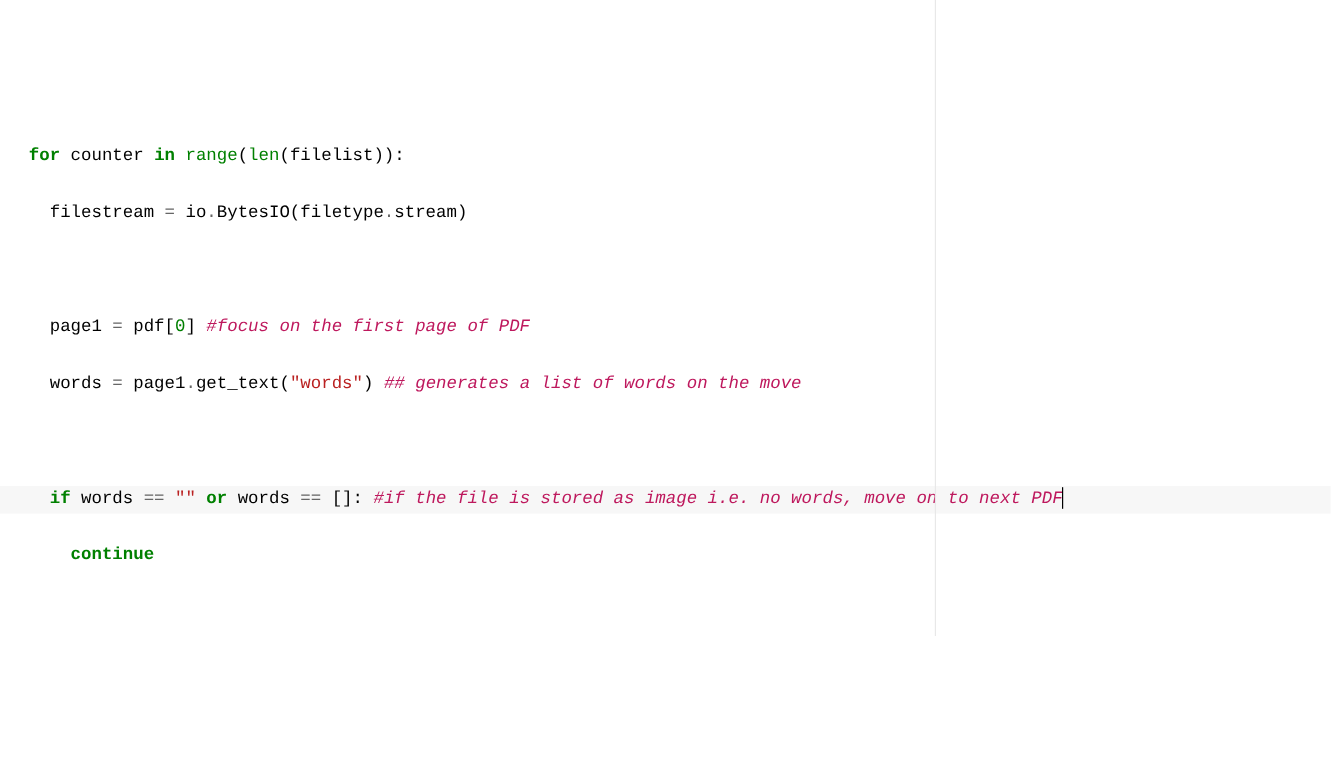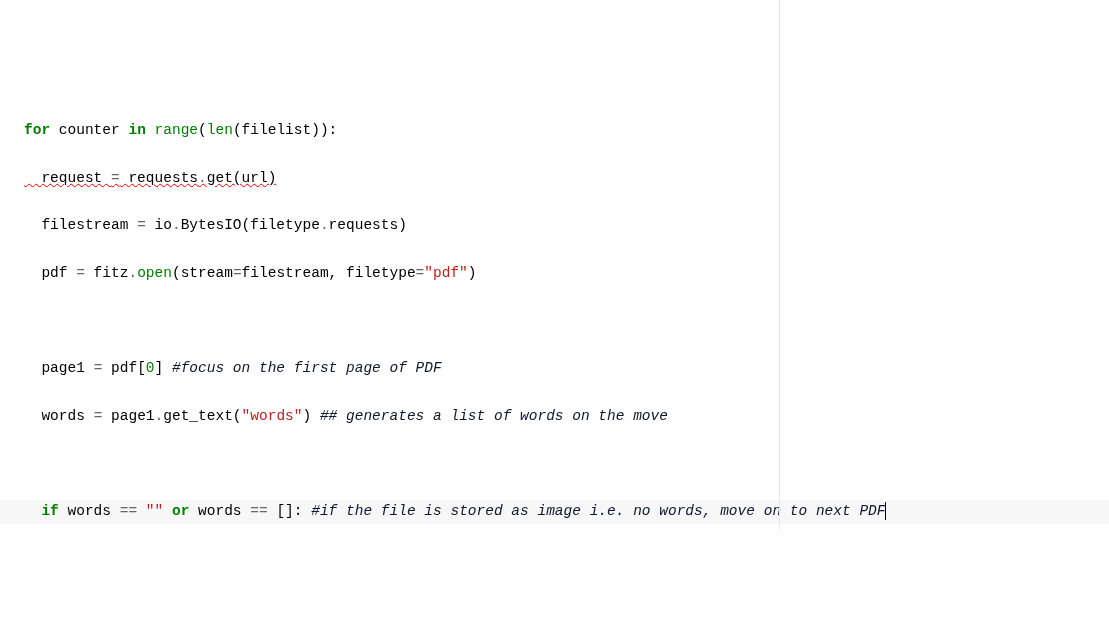--- a/index.html
+++ b/index.html
@@ -36,21 +36,21 @@
     width: 1px;
     height: 18px;
     background: #000;
     vertical-align: middle;
     margin-left: -1px;
   }
   .kw   { color: #008000; font-weight: bold; }   
   .bi   { color: #008000; }                       
   .num  { color: #008000; }                       
   .str  { color: #ba2121; }                       
-  .cmt  { color: #0f172a; font-style: italic; }   
+  .cmt  { color: #be185d; font-style: italic; }   
   .op   { color: #666666; }
   .squiggle {
     text-decoration-line: underline;
     text-decoration-style: wavy;
     text-decoration-color: #d00;
     text-decoration-thickness: 1px;
   }
   .ruler {
     position: absolute;
     top: 0;
@@ -62,28 +62,27 @@
   }
 </style>
 </head>
 <body>
 
 <div class="editor">
   <div class="ruler"></div>
   <div class="code-cell">
 
 <div class="line"><span class="kw">for</span><span> counter </span><span class="kw">in</span><span> </span><span class="bi">range</span><span>(</span><span class="bi">len</span><span>(filelist)):</span></div>
-<div class="line"><span class="squiggle"><span>  request </span><span class="op">=</span><span> requests</span><span class="op">.</span><span>get(url)</span></span></div>
-<div class="line"><span>  filestream </span><span class="op">=</span><span> io</span><span class="op">.</span><span>BytesIO(filetype</span><span class="op">.</span><span>requests)</span></div>
-<div class="line"><span>  pdf </span><span class="op">=</span><span> fitz</span><span class="op">.</span><span class="bi">open</span><span>(stream</span><span class="op">=</span><span>filestream, filetype</span><span class="op">=</span><span class="str">"pdf"</span><span>)</span></div>
+<div class="line"><span>  filestream </span><span class="op">=</span><span> io</span><span class="op">.</span><span>BytesIO(filetype</span><span class="op">.</span><span>stream)</span></div>
 <div class="line">&nbsp;</div>
 <div class="line"><span>  page1 </span><span class="op">=</span><span> pdf[</span><span class="num">0</span><span>] </span><span class="cmt">#focus on the first page of PDF</span></div>
 <div class="line"><span>  words </span><span class="op">=</span><span> page1</span><span class="op">.</span><span>get_text(</span><span class="str">"words"</span><span>) </span><span class="cmt">## generates a list of words on the move</span></div>
 <div class="line">&nbsp;</div>
 <div class="line hl"><span>  </span><span class="kw">if</span><span> words </span><span class="op">==</span><span> </span><span class="str">""</span><span> </span><span class="kw">or</span><span> words </span><span class="op">==</span><span> []: </span><span class="cmt">#if the file is stored as image i.e. no words, move on to next PDF</span><span class="cursor"></span></div>
+<div class="line"><span>    </span><span class="kw">continue</span></div>
 
 
 
 
 
 
 
 
 
 

